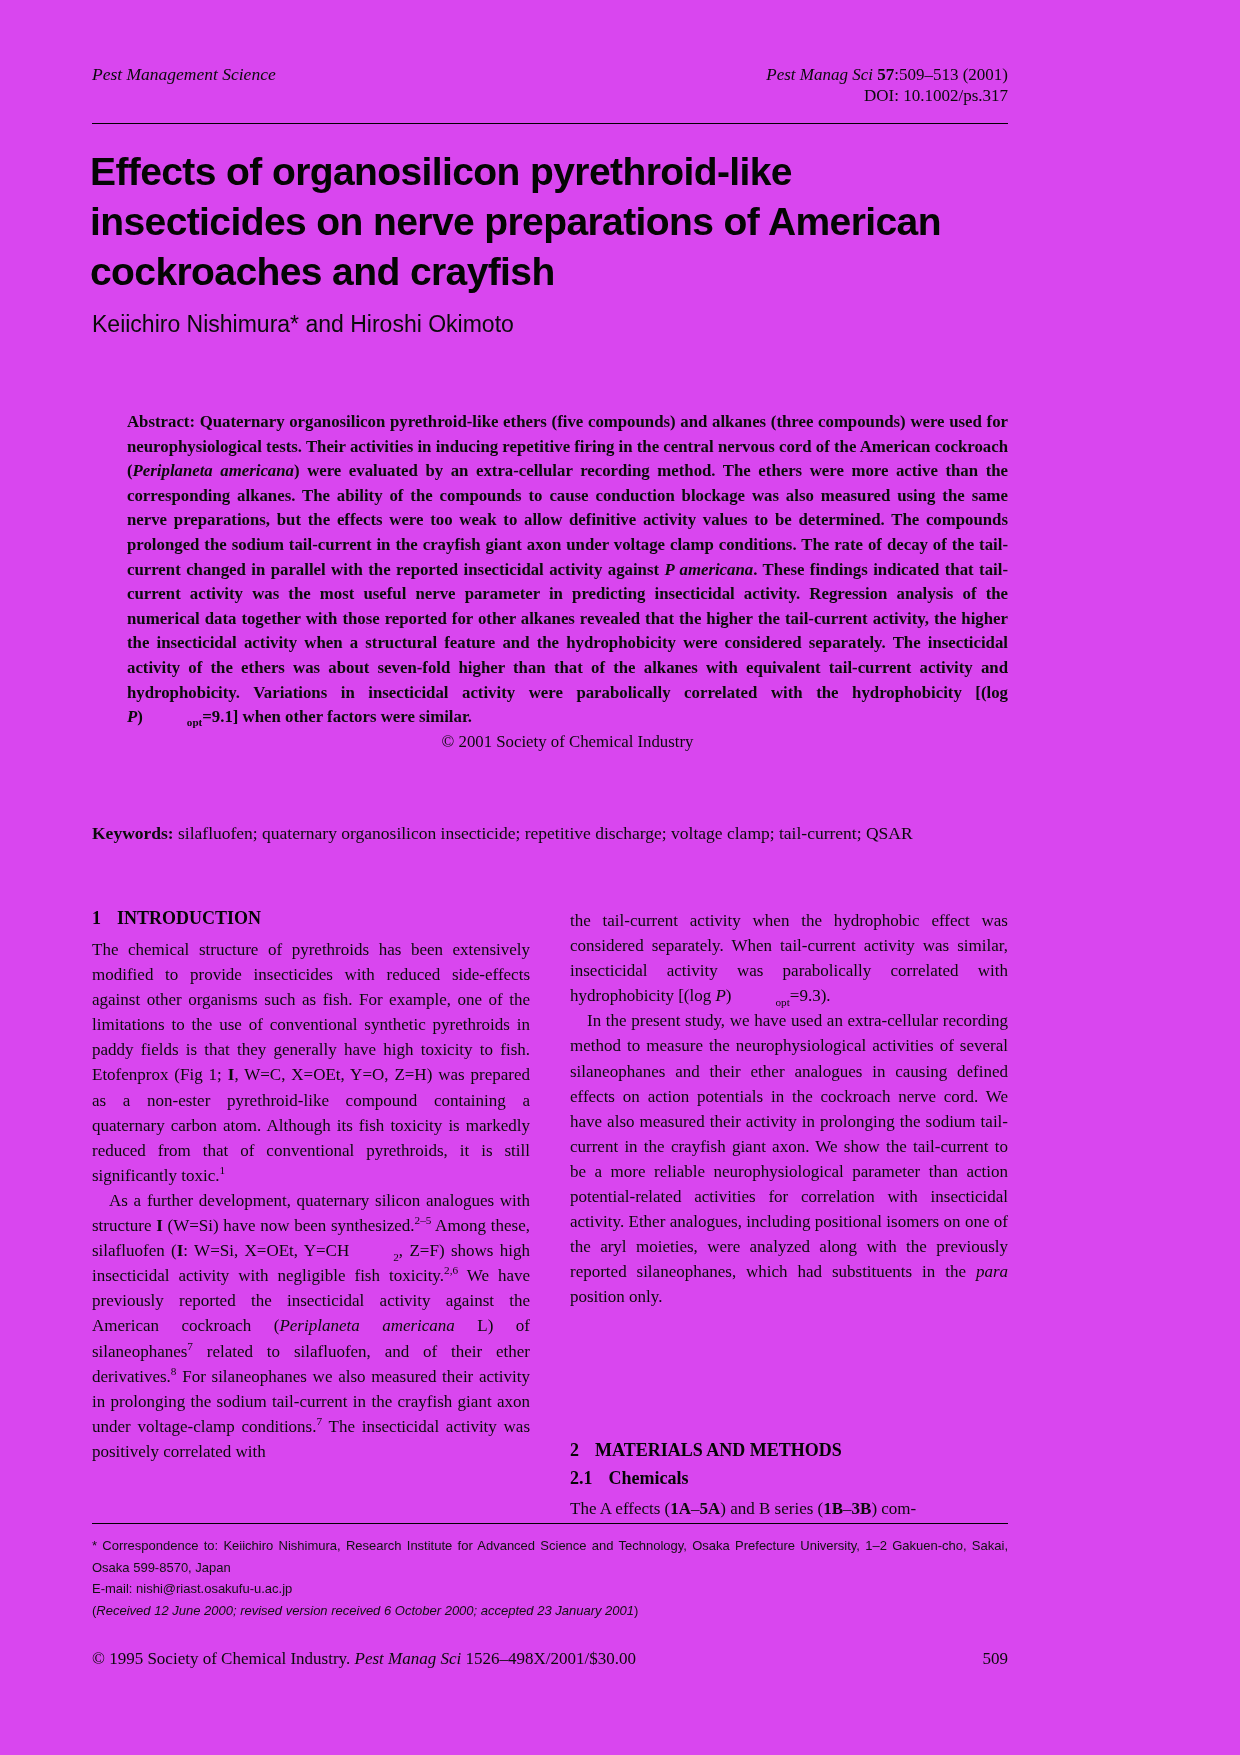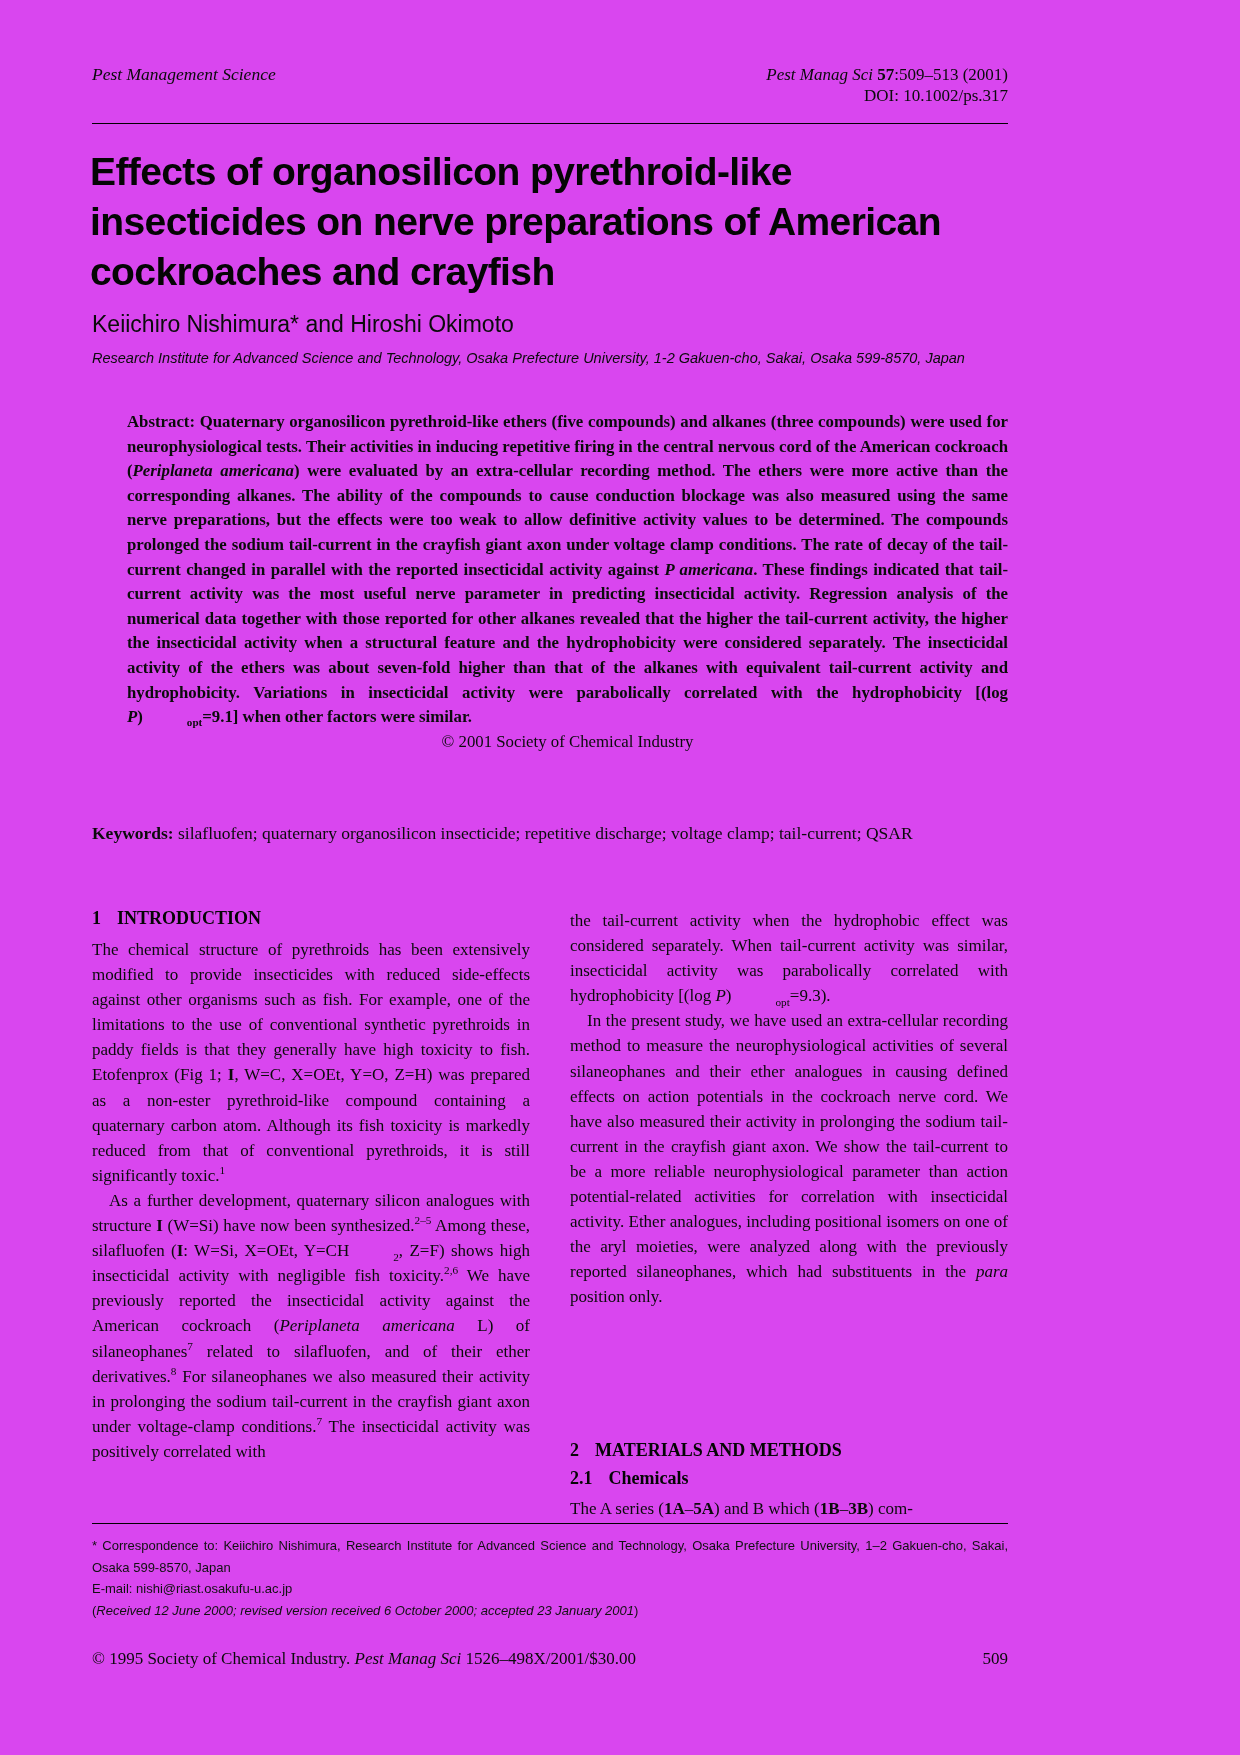--- a/index.html
+++ b/index.html
@@ -93,21 +93,20 @@
     <div class="journal-name">Pest Management Science</div>
     <div class="hdr-right">
       <div><span class="sg-i">Pest Manag Sci </span><span class="sg-b">57</span><span>:509–513 (2001)</span></div>
       <div>DOI: 10.1002/ps.317</div>
     </div>
   </div>
   <div class="hdr-rule"></div>
 
   <h1 class="title">Effects of organosilicon pyrethroid-like insecticides on nerve preparations of American cockroaches and crayfish</h1>
   <div class="authors">Keiichiro Nishimura* and Hiroshi Okimoto</div>
-  <div class="affiliation">Research Institute for Advanced Science and Technology, Osaka Prefecture University, 1-2 Gakuen-cho, Sakai, Osaka 599-8570, Japan</div>
 
   <div class="abstract">
     <div><span>Abstract: Quaternary organosilicon pyrethroid-like ethers (five compounds) and alkanes (three compounds) were used for neurophysiological tests. Their activities in inducing repetitive firing in the central nervous cord of the American cockroach (</span><span class="sg-i">Periplaneta americana</span><span>) were evaluated by an extra-cellular recording method. The ethers were more active than the corresponding alkanes. The ability of the compounds to cause conduction blockage was also measured using the same nerve preparations, but the effects were too weak to allow definitive activity values to be determined. The compounds prolonged the sodium tail-current in the crayfish giant axon under voltage clamp conditions. The rate of decay of the tail-current changed in parallel with the reported insecticidal activity against </span><span class="sg-i">P americana</span><span>. These findings indicated that tail-current activity was the most useful nerve parameter in predicting insecticidal activity. Regression analysis of the numerical data together with those reported for other alkanes revealed that the higher the tail-current activity, the higher the insecticidal activity when a structural feature and the hydrophobicity were considered separately. The insecticidal activity of the ethers was about seven-fold higher than that of the alkanes with equivalent tail-current activity and hydrophobicity. Variations in insecticidal activity were parabolically correlated with the hydrophobicity [(log </span><span class="sg-i">P</span><span>)</span><span class="sg-sub">opt</span><span>=9.1] when other factors were similar.</span></div>
     <div class="abstract-copyright">© 2001 Society of Chemical Industry</div>
   </div>
 
   <div class="keywords"><span class="sg-b">Keywords: </span><span>silafluofen; quaternary organosilicon insecticide; repetitive discharge; voltage clamp; tail-current; QSAR</span></div>
 
   <div class="columns">
 
@@ -123,21 +122,21 @@
       <p class="bodytext"><span>the tail-current activity when the hydrophobic effect was considered separately. When tail-current activity was similar, insecticidal activity was parabolically correlated with hydrophobicity [(log </span><span class="sg-i">P</span><span>)</span><span class="sg-sub">opt</span><span>=9.3).</span></p>
       <p class="bodytext indent"><span>In the present study, we have used an extra-cellular recording method to measure the neurophysiological activities of several silaneophanes and their ether analogues in causing defined effects on action potentials in the cockroach nerve cord. We have also measured their activity in prolonging the sodium tail-current in the crayfish giant axon. We show the tail-current to be a more reliable neurophysiological parameter than action potential-related activities for correlation with insecticidal activity. Ether analogues, including positional isomers on one of the aryl moieties, were analyzed along with the previously reported silaneophanes, which had substituents in the </span><span class="sg-i">para</span><span> position only.</span></p>
 
       <div class="methods-block">
         <h2 class="sec-h">
           <span class="sec-num">2</span><span>MATERIALS AND METHODS</span>
         </h2>
         <h2 class="sec-h">
           <span class="sec-num">2.1</span><span>Chemicals</span>
         </h2>
-        <p class="bodytext"><span>The A series (</span><span class="sg-b">1A</span><span>–</span><span class="sg-b">5A</span><span>) and B which (</span><span class="sg-b">1B</span><span>–</span><span class="sg-b">3B</span><span>) com-</span></p>
+        <p class="bodytext"><span>The A effects (</span><span class="sg-b">1A</span><span>–</span><span class="sg-b">5A</span><span>) and B series (</span><span class="sg-b">1B</span><span>–</span><span class="sg-b">3B</span><span>) com-</span></p>
       </div>
     </div>
 
   </div>
 
   <div class="fn-rule"></div>
   <div class="footnote">
     <div class="fn-just">* Correspondence to: Keiichiro Nishimura, Research Institute for Advanced Science and Technology, Osaka Prefecture University, 1–2 Gakuen-cho, Sakai, Osaka 599-8570, Japan</div>
     <div>E-mail: nishi@riast.osakufu-u.ac.jp</div>
     <div><span>(</span><span class="sg-i">Received 12 June 2000; revised version received 6 October 2000; accepted 23 January 2001</span><span>)</span></div>

